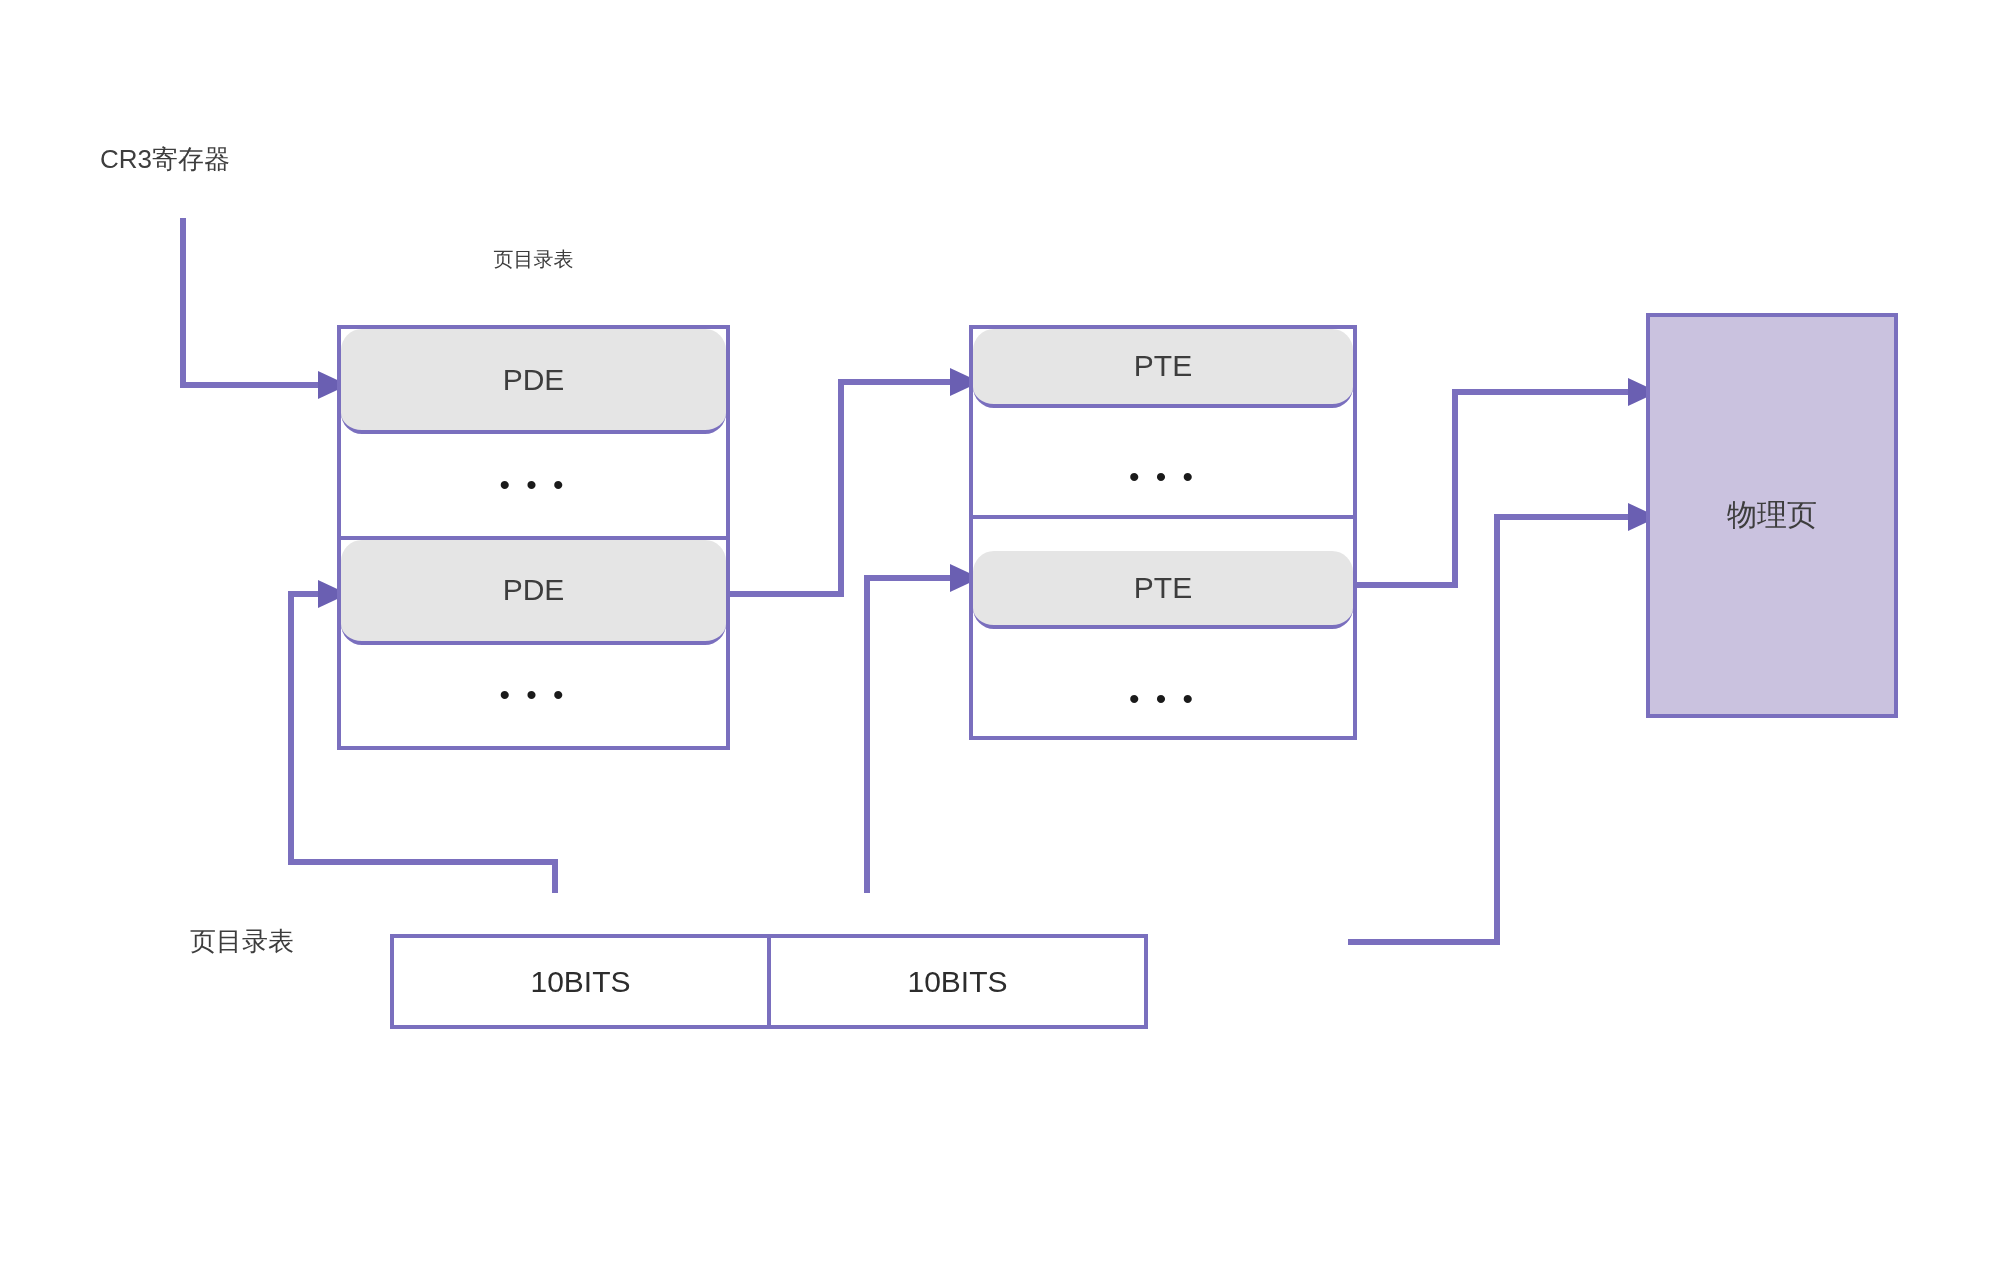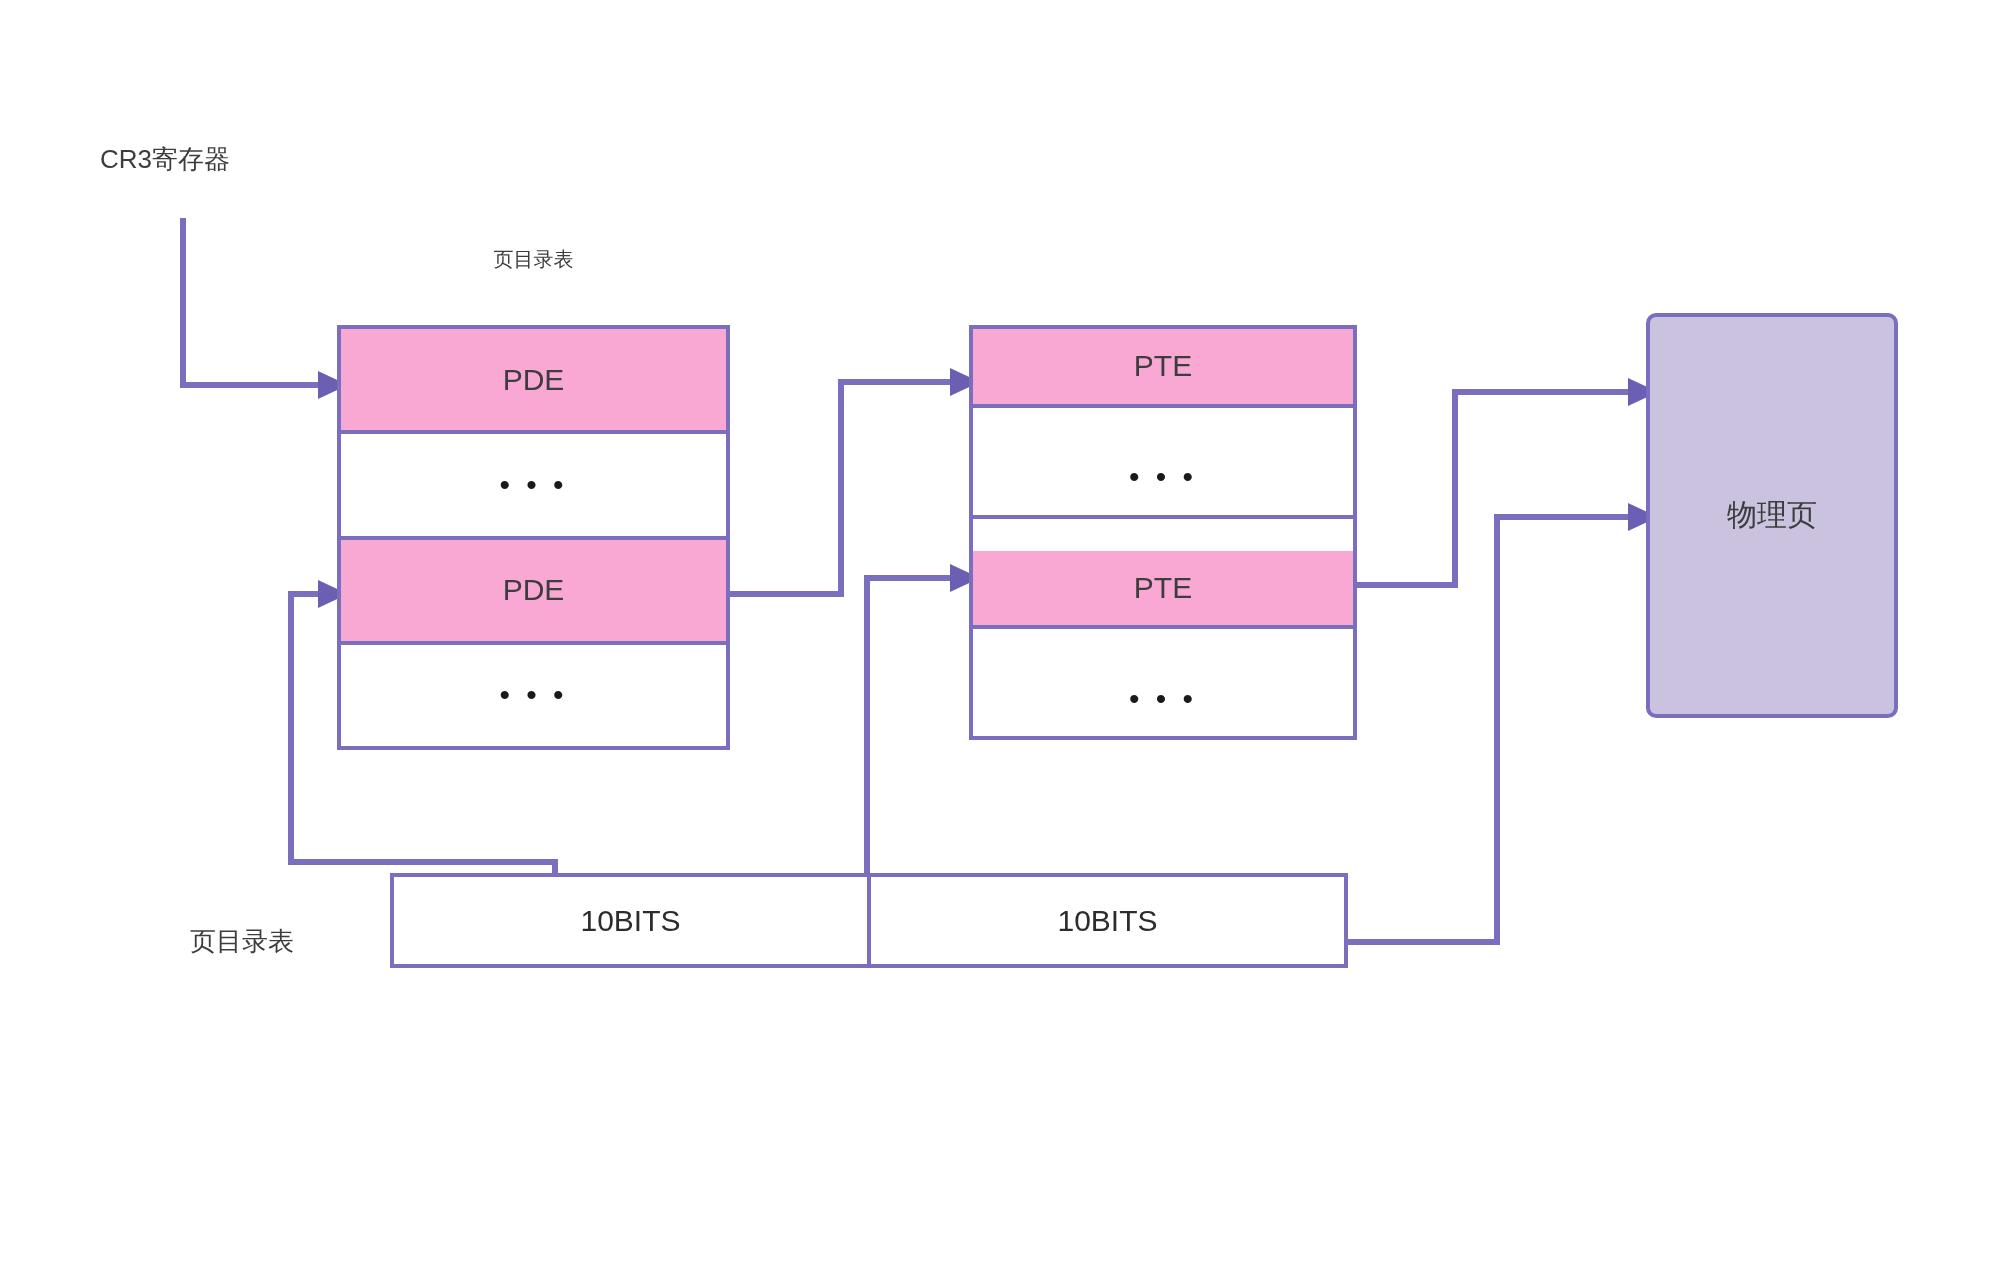--- a/index.html
+++ b/index.html
@@ -47,21 +47,21 @@
     flex: 1 1 0;
     border-bottom: 4px solid #7a6fbe;
     display: flex;
     align-items: center;
     justify-content: center;
     font-size: 30px;
     color: #3d3d3d;
     background: #ffffff;
   }
   .row:last-child { border-bottom: none; }
-  .row.filled { background: #f9a8d4; }
+  .row.filled { background: #e5e5e5; border-radius: 21px; }
   .row .dots {
     letter-spacing: 4px;
     font-size: 30px;
     line-height: 0.4;
     color: #1a1a1a;
   }
 
   .page-box {
     position: absolute;
     border: 4px solid #7a6fbe;
@@ -168,27 +168,27 @@
       <span class="dots">• • •</span>
     </div>
     <div class="row filled">
       <span>PTE</span>
     </div>
     <div class="row">
       <span class="dots">• • •</span>
     </div>
   </div>
 
-  <div class="page-box" style="left:1646px; top:313px; width:252px; height:405px;border-radius:10px;">
+  <div class="page-box" style="left:1646px; top:313px; width:252px; height:405px;">
     <span>物理页</span>
   </div>
 
   <div class="label" style="left:190px; top:942px; transform:translateY(-50%);">页目录表</div>
 
-  <div class="vabar" style="left:390px; top:873px; width:958px; height:95px;">
+  <div class="vabar" style="left:390px; top:934px; width:758px; height:95px;">
     <div class="vacell">
       <span>10BITS</span>
     </div>
     <div class="vacell">
       <span>10BITS</span>
     </div>
   </div>
 
 </div>
 

